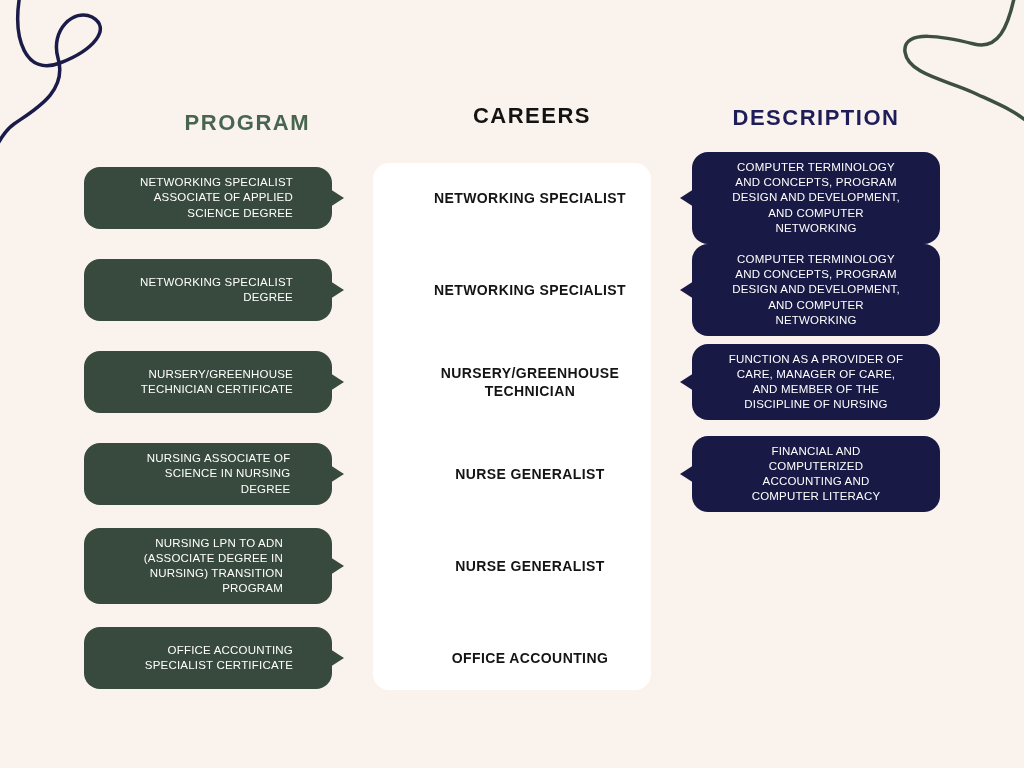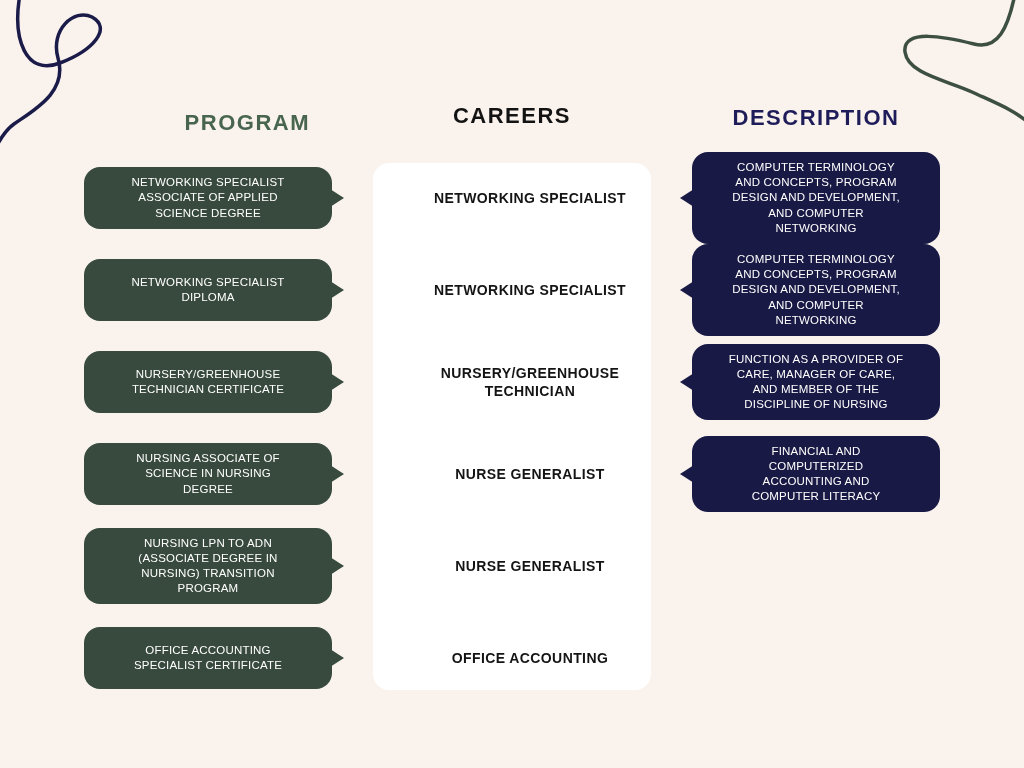--- a/index.html
+++ b/index.html
@@ -13,21 +13,21 @@
   .squiggle { position:absolute; pointer-events:none; }
   .squiggle-left  { left:0; top:0; }
   .squiggle-right { right:0; top:0; }
 
   .header {
     position:absolute;
     font-size:22px; font-weight:bold;
     letter-spacing:1.5px; text-align:center;
   }
   .header-program     { left:90px;  top:110px; width:220px; color:var(--c-program-header,#47654f);text-align:right; }
-  .header-careers     { left:392px; top:103px; width:240px; color:var(--c-careers-header,#131313); }
+  .header-careers     { left:412px; top:103px; width:240px; color:var(--c-careers-header,#131313); }
   .header-description { left:695px; top:105px; width:242px; color:var(--c-description-header,#1f1d59); }
 
   .careers-panel {
     position:absolute; left:373px; top:163px;
     width:278px; height:527px;
     background:var(--c-careers-panel,#ffffff);
     border-radius:16px;
   }
 
   .col { position:absolute; top:152px; }
@@ -42,21 +42,21 @@
     width:248px; min-height:62px;
     box-sizing:border-box;
     padding:8px 12px;
     border-radius:16px;
     display:flex; align-items:center; justify-content:center;
     text-align:center;
     color:var(--c-bubble-text,#ffffff);
     font-weight:normal; font-size:11.5px; line-height:1.32;
     letter-spacing:0.2px;
   }
-  .bubble-program { background:var(--c-program-bubble,#384a3e); }
+  .bubble-program { background:var(--c-program-bubble,#384a3e);text-align:right; }
   .bubble-program::after {
     content:""; position:absolute; left:100%; margin-left:-2px; top:50%;
     transform:translateY(-50%);
     border-top:9px solid transparent; border-bottom:9px solid transparent;
     border-left:14px solid var(--c-program-bubble,#384a3e);
   }
   .bubble-desc { background:var(--c-description-bubble,#191945); min-height:58px; }
   .bubble-desc::before {
     content:""; position:absolute; right:100%; margin-right:-2px; top:50%;
     transform:translateY(-50%);
@@ -94,21 +94,21 @@
   <div class="careers-panel"></div>
 
   <div class="col col-program">
     <div class="slot">
         <div class="bubble bubble-program">
           <span class="mw170">NETWORKING SPECIALIST ASSOCIATE OF APPLIED SCIENCE DEGREE</span>
         </div>
       </div>
     <div class="slot">
         <div class="bubble bubble-program">
-          <span class="mw170">NETWORKING SPECIALIST DIPLOMA</span>
+          <span class="mw170">NETWORKING SPECIALIST DEGREE</span>
         </div>
       </div>
     <div class="slot">
         <div class="bubble bubble-program">
           <span class="mw170">NURSERY/GREENHOUSE TECHNICIAN CERTIFICATE</span>
         </div>
       </div>
     <div class="slot">
         <div class="bubble bubble-program">
           <span class="mw165">NURSING ASSOCIATE OF SCIENCE IN NURSING DEGREE</span>

